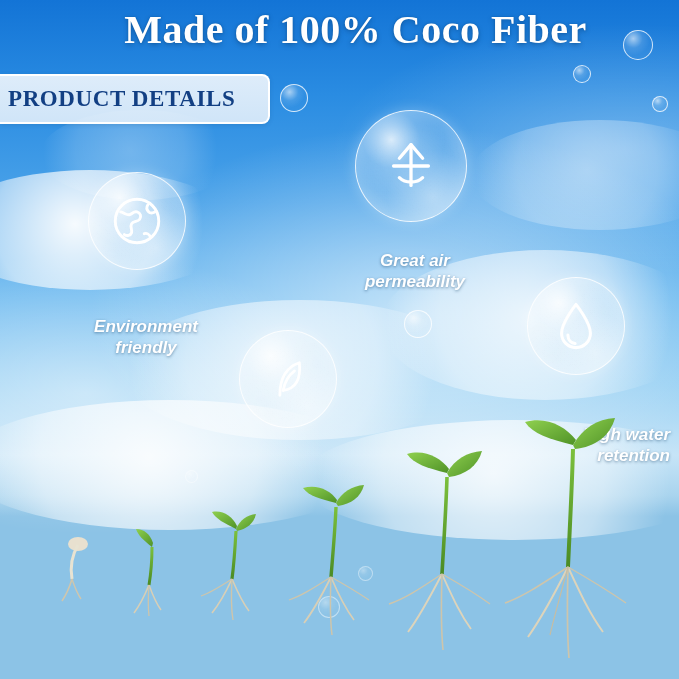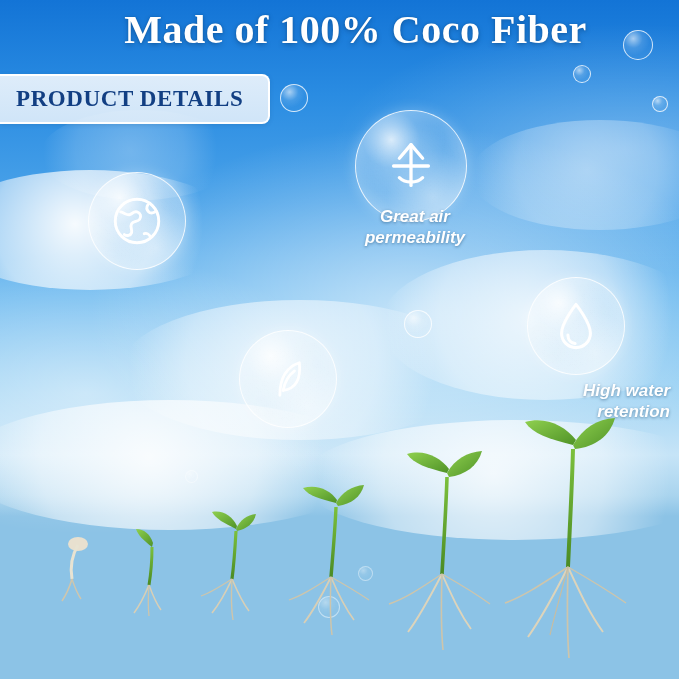--- a/index.html
+++ b/index.html
@@ -69,21 +69,21 @@
     box-shadow: 0 1px 4px rgba(20,70,120,0.18);
     display: flex;
     align-items: center;
   }
   .ribbon-text {
     font-family: "Liberation Serif", serif;
     font-weight: bold;
     font-size: 23px;
     color: #123f83;
     letter-spacing: 0.6px;
-    margin-left: 16px;
+    margin-left: 8px;
     white-space: nowrap;
   }
 
   
   .bubble {
     position: absolute;
     border-radius: 50%;
     background:
       radial-gradient(circle at 32% 26%, rgba(255,255,255,0.80) 0%, rgba(255,255,255,0.22) 26%, rgba(255,255,255,0.05) 48%, rgba(255,255,255,0.02) 70%),
       radial-gradient(circle at 70% 78%, rgba(255,255,255,0.42) 0%, rgba(255,255,255,0.06) 40%, rgba(255,255,255,0) 65%);
@@ -108,20 +108,21 @@
   .caption {
     position: absolute;
     color: #ffffff;
     font-family: "Liberation Sans", sans-serif;
     font-style: italic;
     font-weight: bold;
     font-size: 17px;
     line-height: 21px;
     text-shadow: 0 1px 3px rgba(15,60,100,0.5);
     white-space: pre-line;
+    margin-top: 44px;
   }
 
   
   .soil {
     position: absolute;
     left: 0; right: 0;
     bottom: 0;
     height: 170px;
     background:
       radial-gradient(ellipse 200px 40px at 12% 18%, rgba(120,86,56,0.55) 0%, rgba(120,86,56,0) 70%),
@@ -181,20 +182,22 @@
   <div class="bubble" style="left:88px; top:172px; width:96px; height:96px;">
     <span>
       <svg width="58" height="58" viewBox="0 0 64 64" fill="none" stroke="#ffffff" stroke-width="3.2" stroke-linecap="round" stroke-linejoin="round">
         <circle cx="32" cy="32" r="24"></circle>
         <path d="M14 22c4 1 7 4 10 3s4-4 8-3 5 5 3 8-7 2-9 5 1 7 0 10-5 4-8 2"></path>
         <path d="M44 14c-2 3-1 6 1 8s6 1 8-1"></path>
         <path d="M40 46c3-1 6 1 7 4"></path>
       </svg>
     </span>
   </div>
+  <div class="caption" style="left:66px; top:272px; width:160px; text-align:center;">Environment
+friendly</div>
 
   <div class="bubble" style="left:355px; top:110px; width:110px; height:110px;">
     <span>
       <svg width="62" height="62" viewBox="0 0 64 64" fill="none" stroke="#ffffff" stroke-width="3.4" stroke-linecap="round" stroke-linejoin="round">
         <path d="M32 10 L20 24 M32 10 L44 24"></path>
         <path d="M32 10 L32 52"></path>
         <path d="M14 32 H50"></path>
         <path d="M20 44 c6 6 18 6 24 0"></path>
       </svg>
     </span>

